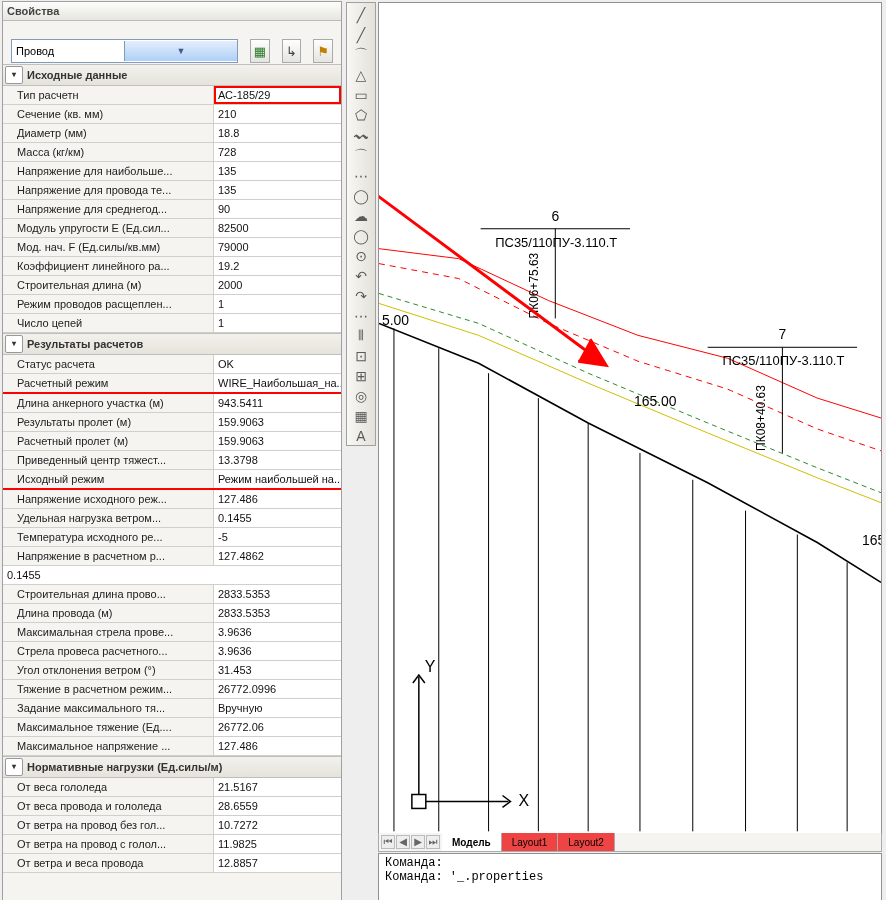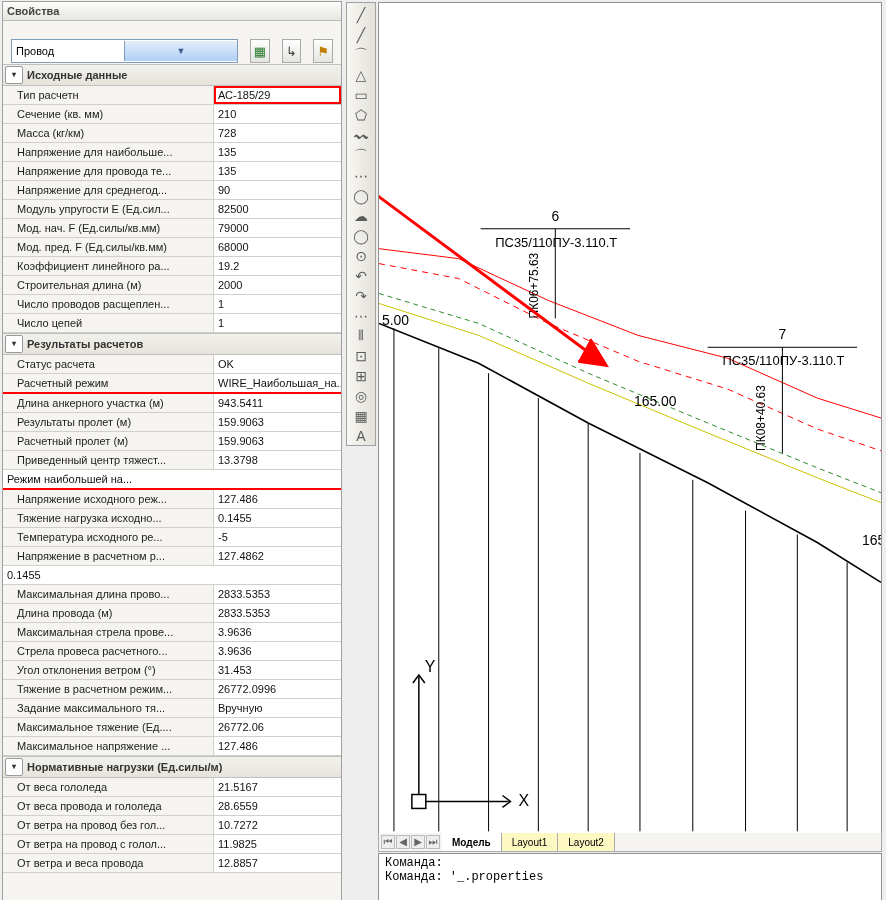--- a/index.html
+++ b/index.html
@@ -23,21 +23,21 @@
   .underline-red{border-bottom:2.5px solid red!important}
 
   .vtool{position:absolute;left:346px;top:2px;width:28px;height:440px;background:linear-gradient(to right,#f8f7f3,#e3e1da);border:1px solid #a0a0a0;display:flex;flex-direction:column;align-items:center;padding-top:2px;gap:1px}
   .vtool .vi{width:22px;height:20px;display:flex;align-items:center;justify-content:center;color:#5a5a5a;font-size:14px;cursor:default}
   .canvas{position:absolute;left:378px;top:2px;right:4px;height:830px;background:#fff;border:1px solid #909090;overflow:hidden}
   .canvas svg{width:100%;height:100%}
   .canvas text{font-family:'Arial',sans-serif}
   .tabbar{position:absolute;left:378px;top:833px;right:4px;height:18px;background:#f5f4f0;border:1px solid #aaa;border-top:none;display:flex;align-items:stretch;font-size:10px}
   .tabnav{display:flex;align-items:center;padding:0 2px;gap:1px}
   .tabnav span{width:12px;text-align:center;border:1px solid #bbb;background:#eee;color:#666;line-height:12px}
-  .tab{padding:0 10px;border-right:1px solid #aaa;display:flex;align-items:center;background:#fef9c3}
+  .tab{padding:0 10px;border-right:1px solid #aaa;display:flex;align-items:center;background:#ef4444}
   .tab.active{background:#fff;font-weight:bold}
   .cmdline{position:absolute;left:378px;top:853px;right:4px;height:45px;background:#fff;border:1px solid #909090;font-family:"Courier New",monospace;font-size:12px;padding:2px 6px;color:#000;line-height:14px;white-space:pre}
 </style>
 </head>
 <body>
 
 <div class="panel">
   <div class="panel-title">Свойства</div>
   <div class="top-bar">
     <div class="combo">
@@ -59,20 +59,24 @@
         <div class="section-hdr"><span class="chev">▾</span>Исходные данные</div>
         <div class="prow">
           <div class="pname">Тип расчетн</div>
           <div class="pval highlight">АС-185/29</div>
         </div>
         <div class="prow">
           <div class="pname">Сечение (кв. мм)</div>
           <div class="pval">210</div>
         </div>
         <div class="prow">
+          <div class="pname">Диаметр (мм)</div>
+          <div class="pval">18.8</div>
+        </div>
+        <div class="prow">
           <div class="pname">Масса (кг/км)</div>
           <div class="pval">728</div>
         </div>
         <div class="prow">
           <div class="pname">Напряжение для наибольше...</div>
           <div class="pval">135</div>
         </div>
         <div class="prow">
           <div class="pname">Напряжение для провода те...</div>
           <div class="pval">135</div>
@@ -83,33 +87,29 @@
         </div>
         <div class="prow">
           <div class="pname">Модуль упругости E (Ед.сил...</div>
           <div class="pval">82500</div>
         </div>
         <div class="prow">
           <div class="pname">Мод. нач. F (Ед.силы/кв.мм)</div>
           <div class="pval">79000</div>
         </div>
         <div class="prow">
-          <div class="pname">Мод. пред. F (Ед.силы/кв.мм)</div>
-          <div class="pval">68000</div>
-        </div>
-        <div class="prow">
           <div class="pname">Коэффициент линейного ра...</div>
           <div class="pval">19.2</div>
         </div>
         <div class="prow">
           <div class="pname">Строительная длина (м)</div>
           <div class="pval">2000</div>
         </div>
         <div class="prow">
-          <div class="pname">Число проводов расщеплен...</div>
+          <div class="pname">Режим проводов расщеплен...</div>
           <div class="pval">1</div>
         </div>
         <div class="prow">
           <div class="pname">Число цепей</div>
           <div class="pval">1</div>
         </div>
         <div class="section-hdr"><span class="chev">▾</span>Результаты расчетов</div>
         <div class="prow">
           <div class="pname">Статус расчета</div>
           <div class="pval">OK</div>
@@ -128,43 +128,44 @@
         </div>
         <div class="prow">
           <div class="pname">Расчетный пролет (м)</div>
           <div class="pval">159.9063</div>
         </div>
         <div class="prow">
           <div class="pname">Приведенный центр тяжест...</div>
           <div class="pval">13.3798</div>
         </div>
         <div class="prow underline-red">
+          <div class="pname">Исходный режим</div>
           <div class="pval">Режим наибольшей на...</div>
         </div>
         <div class="prow">
           <div class="pname">Напряжение исходного реж...</div>
           <div class="pval">127.486</div>
         </div>
         <div class="prow">
-          <div class="pname">Тяжение нагрузка исходно...</div>
+          <div class="pname">Удельная нагрузка ветром...</div>
           <div class="pval">0.1455</div>
         </div>
         <div class="prow">
           <div class="pname">Температура исходного ре...</div>
           <div class="pval">-5</div>
         </div>
         <div class="prow">
           <div class="pname">Напряжение в расчетном р...</div>
           <div class="pval">127.4862</div>
         </div>
         <div class="prow">
           <div class="pval">0.1455</div>
         </div>
         <div class="prow">
-          <div class="pname">Максимальная длина прово...</div>
+          <div class="pname">Строительная длина прово...</div>
           <div class="pval">2833.5353</div>
         </div>
         <div class="prow">
           <div class="pname">Длина провода (м)</div>
           <div class="pval">2833.5353</div>
         </div>
         <div class="prow">
           <div class="pname">Максимальная стрела прове...</div>
           <div class="pval">3.9636</div>
         </div>

